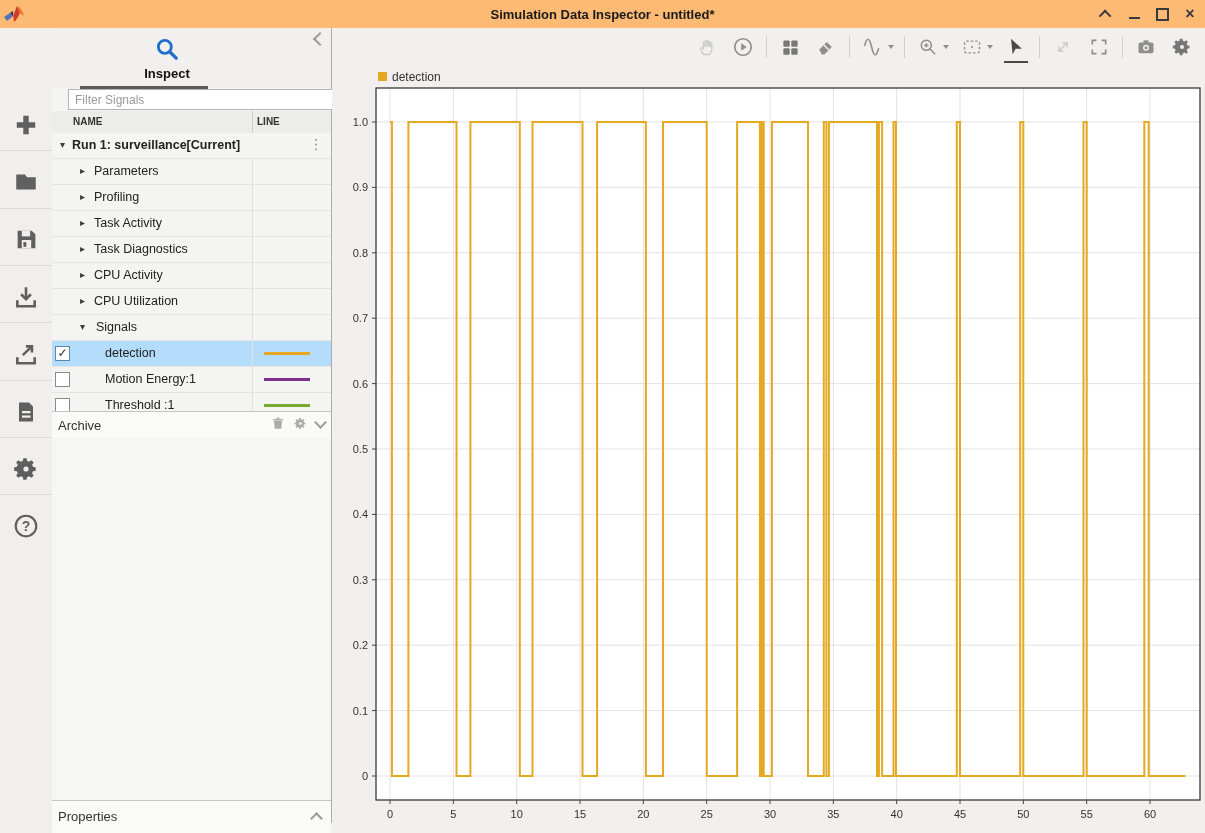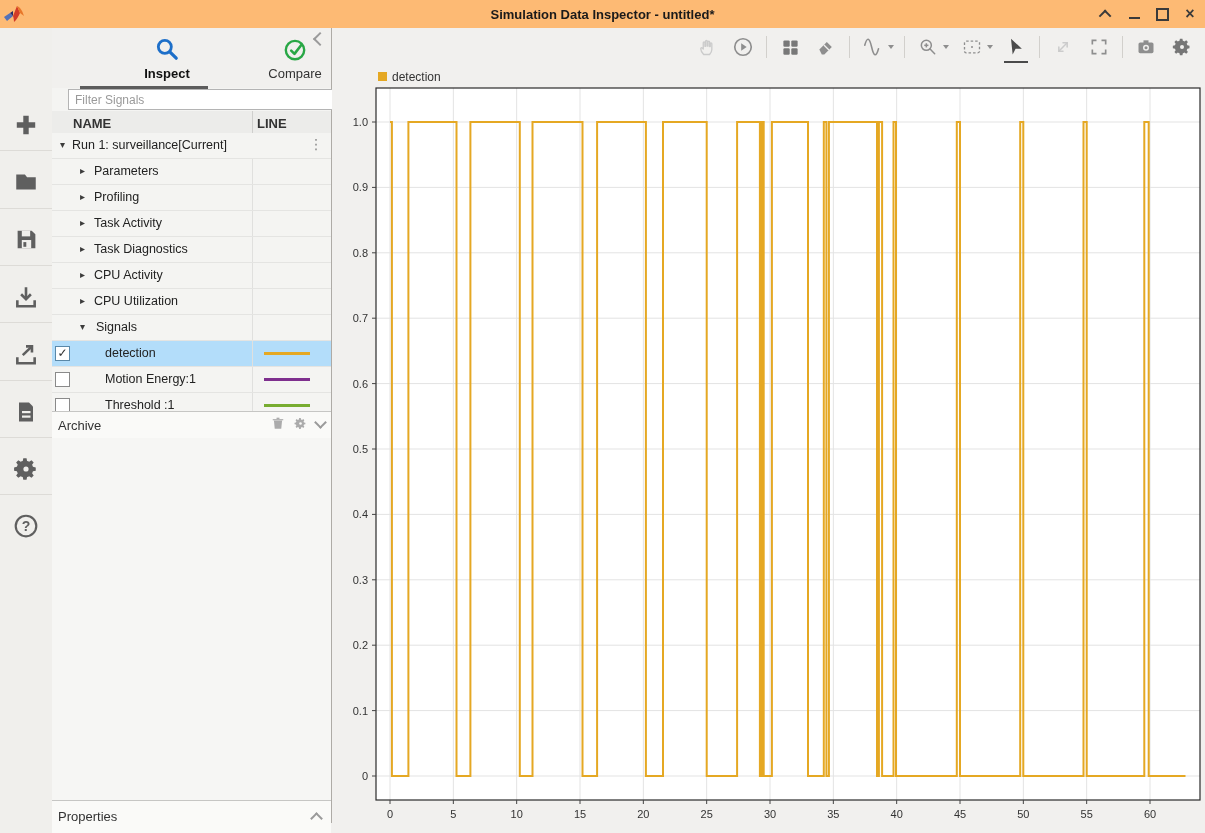--- a/index.html
+++ b/index.html
@@ -29,21 +29,21 @@
   .tab .ticon{height:30px;display:flex;align-items:flex-end;justify-content:center;}
   .tab .tlabel{font-size:13px;margin-top:4px;color:#333;}
   .tab.active .tlabel{font-weight:bold;color:#111;}
   .tab-underline{position:absolute;left:28px;top:58px;width:128px;border-top:3px solid #5c5c5c;}
   .collapse-chev{position:absolute;right:6px;top:6px;width:8px;height:8px;border-left:2px solid #9a9a9a;border-bottom:2px solid #9a9a9a;transform:rotate(45deg);}
   .filter-wrap{position:absolute;left:0;top:61px;width:279px;height:23px;padding-left:16px;}
   .filter-wrap input{width:277px;height:21px;border:1px solid #b4b4b4;background:#fff;
       font-family:"Liberation Sans",sans-serif;font-size:12px;padding:0 6px;box-sizing:border-box;color:#333;}
   .filter-wrap input::placeholder{color:#9a9a9a;}
   .cols{position:absolute;left:0;top:83px;width:279px;height:22px;background:#ececea;
-        border-bottom:1px solid #cfcfcd;font-size:13px;font-weight:bold;color:#333;}
+        border-bottom:1px solid #cfcfcd;font-size:10px;font-weight:bold;color:#333;}
   .col-name{position:absolute;left:21px;top:5px;}
   .col-line{position:absolute;left:205px;top:5px;}
   .col-div{position:absolute;left:200px;top:0;height:22px;border-left:1px solid #cfcfcd;}
   .tree{position:absolute;left:0;top:105px;width:279px;}
   .trow{position:relative;height:25px;border-bottom:1px solid #e4e4e2;background:#f4f4f2;font-size:12.5px;}
   .trow.selected{background:#b3ddfa;}
   .arrow{position:absolute;top:6px;font-size:10px;color:#3c3c3c;}
   .tlbl{position:absolute;top:5px;color:#222;white-space:nowrap;}
   .kebab{position:absolute;right:8px;top:3px;color:#8a8a8a;font-size:14px;letter-spacing:0;cursor:pointer;}
   .cbx{position:absolute;left:3px;top:5px;width:13px;height:13px;background:#fff;border:1px solid #8a8a8a;
@@ -164,47 +164,38 @@
     <div class="tabs">
       <div class="tab active" style="left:55px;">
         <div class="ticon">
           <svg width="26" height="26" viewBox="0 0 24 24" fill="none">
             <circle cx="10" cy="10" r="6" stroke="#1d6fc9" stroke-width="2.6"></circle>
             <line x1="14.6" y1="14.6" x2="20.5" y2="20.5" stroke="#1d6fc9" stroke-width="3" stroke-linecap="round"></line>
           </svg>
         </div>
         <div class="tlabel">Inspect</div>
       </div>
-      <div class="tab" style="left:183px;">
-        <div class="ticon">
-          <svg width="26" height="26" viewBox="0 0 24 24" fill="none">
-            <circle cx="12" cy="13" r="8.5" stroke="#28a745" stroke-width="2.2"></circle>
-            <path d="M8.5 13.5l3 3L18 8" stroke="#28a745" stroke-width="2.4" fill="none" stroke-linecap="round" stroke-linejoin="round"></path>
-          </svg>
-        </div>
-        <div class="tlabel">Compare</div>
-      </div>
       <div class="tab-underline"></div>
       <div class="collapse-chev"></div>
     </div>
 
     <div class="filter-wrap">
       <input type="text" placeholder="Filter Signals" style="">
     </div>
 
     <div class="cols">
       <span class="col-name">NAME</span>
       <span class="col-div"></span>
       <span class="col-line">LINE</span>
     </div>
 
     <div class="tree" id="tree">
         <div class="trow">
           <span class="arrow" style="left:8px">▾</span>
-          <span class="tlbl" style="left:20px;font-weight:normal;">Run 1: surveillance[Current]</span>
+          <span class="tlbl" style="left:20px;font-weight:bold;">Run 1: surveillance[Current]</span>
           <span class="kebab">⋮</span>
         </div>
         <div class="trow">
           <span class="line-col-div"></span>
           <span class="arrow" style="left:28px">▸</span>
           <span class="tlbl" style="left:42px;">Parameters</span>
         </div>
         <div class="trow">
           <span class="line-col-div"></span>
           <span class="arrow" style="left:28px">▸</span>

